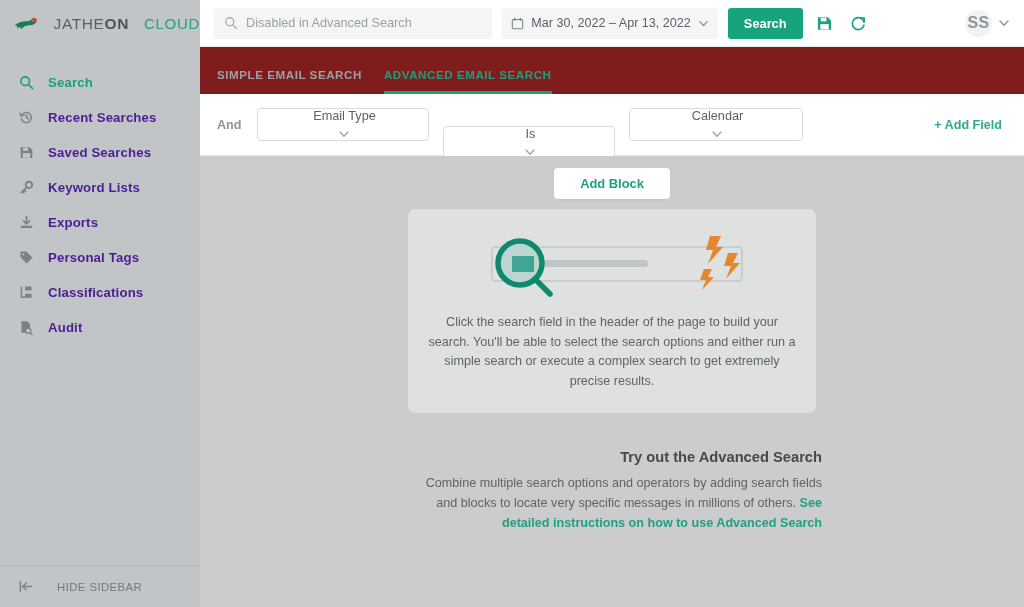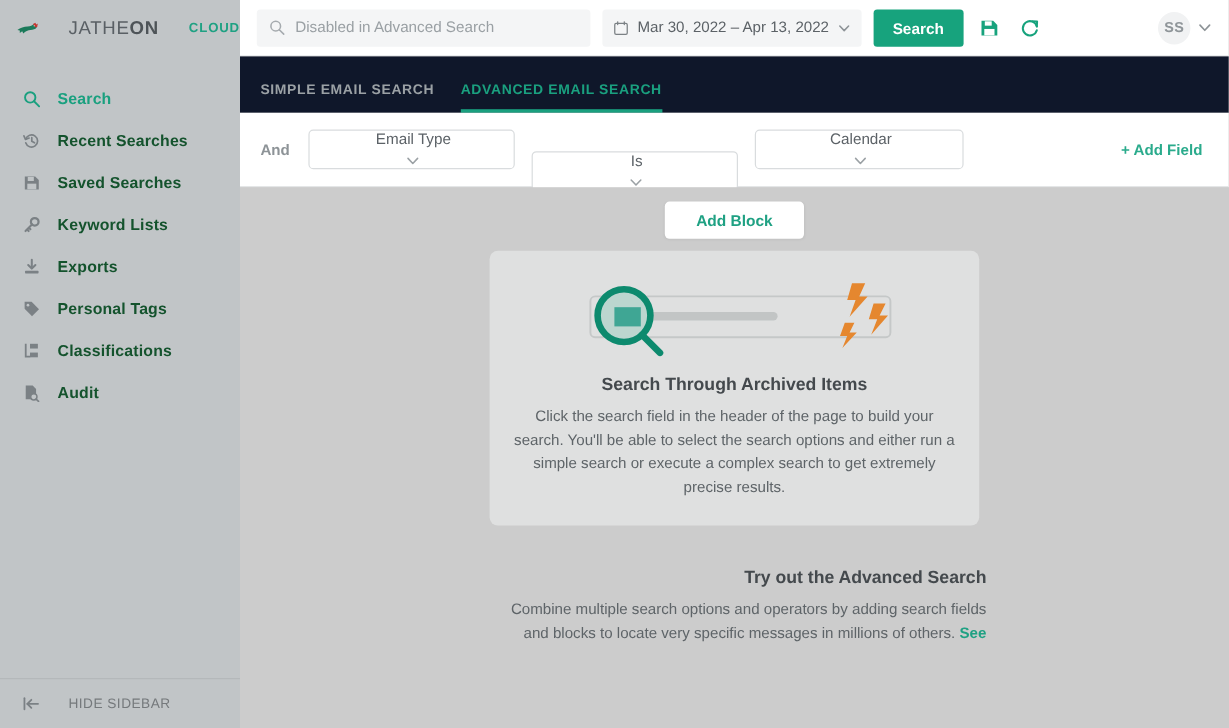--- a/index.html
+++ b/index.html
@@ -14,41 +14,41 @@
   
   .sidebar {
     width: 200px; height: 607px;
     background: #c1c5c7;
     display: flex; flex-direction: column;
     flex: 0 0 200px;
     position: relative;
   }
   .logo-wrap {
     height: 47px; display: flex; align-items: center;
-    padding-left: 14px; gap: 22px;
+    padding-left: 14px; gap: 12px;
   }
   .logo-mark { width: 42px; height: 22px; display: block; }
   .logo-text {
     font-size: 15.5px; letter-spacing: 0.6px;
     color: #5a6065; font-weight: 400;
   }
   .logo-text b { font-weight: 700; color: #4e5458; }
   .logo-cloud {
-    font-size: 11px; font-weight: 700; color: #1fa183;
+    font-size: 15px; font-weight: 400; color: #1fa183;
     letter-spacing: 0.7px; margin-left: 3px;
   }
   .nav { padding-top: 18px; }
   .nav-item {
     display: flex; align-items: center;
     height: 35px; padding-left: 18px; gap: 13px;
     cursor: pointer;
   }
   .nav-item .ico { width: 17px; height: 17px; display:flex; align-items:center; justify-content:center; flex:0 0 17px; }
   .nav-item .lbl {
-    font-size: 13.2px; font-weight: 700; color: #14532d;
+    font-size: 13.2px; font-weight: 700; color: #4c1d95;
     letter-spacing: 0.15px;
   }
   .nav-item.active .lbl { color: #1aa07f; }
   .sidebar-footer {
     margin-top: auto; height: 42px;
     border-top: 1px solid #b4b8ba;
     display: flex; align-items: center; padding-left: 18px; gap: 22px;
     cursor: pointer;
   }
   .sidebar-footer .lbl {
@@ -82,27 +82,27 @@
     border: none; border-radius: 3px; padding: 0 16px;
     font-size: 12.8px; font-weight: 700; cursor: pointer;
     font-family: "Liberation Sans", sans-serif;
   }
   .icon-btn { width: 24px; height: 24px; display:flex; align-items:center; justify-content:center; cursor:pointer; }
   .topbar-spacer { flex: 1 1 auto; }
   .avatar-wrap { display: flex; align-items: center; gap: 6px; cursor: pointer; margin-left: 4px; }
   .avatar {
     width: 27px; height: 27px; border-radius: 50%;
     background: #f1f2f3; color: #8f9599;
-    font-size: 12px; font-weight: 700;
+    font-size: 16px; font-weight: 700;
     display: flex; align-items: center; justify-content: center;
     letter-spacing: 0.3px;
   }
 
   .tabs-bar {
-    height: 47px; background: #0f172a; display: flex; align-items: flex-end;
+    height: 47px; background: #7f1d1d; display: flex; align-items: flex-end;
     padding-left: 17px; gap: 22px; flex: 0 0 47px;
   }
   .tab {
     font-size: 11.6px; font-weight: 700; letter-spacing: 0.55px;
     color: #9ba1a5; padding-bottom: 10px; cursor: pointer;
     border-bottom: 3px solid transparent;
   }
   .tab.active { color: #1aa07f; border-bottom-color: #1aa07f; }
 
   .filter-bar {
@@ -396,21 +396,20 @@
           <rect x="16" y="16" width="250" height="34" rx="4" fill="none" stroke="#c5c8c8" stroke-width="1.6"></rect>
           <rect x="62" y="29" width="110" height="7" rx="3.5" fill="#c2c5c5"></rect>
           <circle cx="44" cy="32" r="22" fill="#bcd6cf" stroke="#0d8a6e" stroke-width="5.5"></circle>
           <rect x="36" y="25" width="22" height="16" fill="#3fa694"></rect>
           <line x1="59" y1="48" x2="74" y2="63" stroke="#0d8a6e" stroke-width="5.5" stroke-linecap="round"></line>
           <path d="M234 5 L245 5 L240 16 L247 16 L232 33 L237 19 L230 19 Z" fill="#e5872f"></path>
           <path d="M252 22 L262 22 L257 32 L264 32 L250 48 L255 35 L248 35 Z" fill="#e5872f"></path>
           <path d="M228 38 L236 38 L232 46 L238 46 L226 59 L230 49 L224 49 Z" fill="#e5872f"></path>
         </svg>
 
-        <div class="blk-title">Search Through Archived Items</div>
         <div class="blk-body">Click the search field in the header of the page to build your search. You'll be able to select the search options and either run a simple search or execute a complex search to get extremely precise results.</div>
       </div>
 
       <div class="section sec-try">
         <div class="blk-title">Try out the Advanced Search</div>
         <div class="blk-body"><span>Combine multiple search options and operators by adding search fields and blocks to locate very specific messages in millions of others.</span> <span class="link-inline">See detailed instructions on how to use Advanced Search</span></div>
       </div>
 
       <div class="section sec-res">
         <div class="blk-title">Search Results</div>

